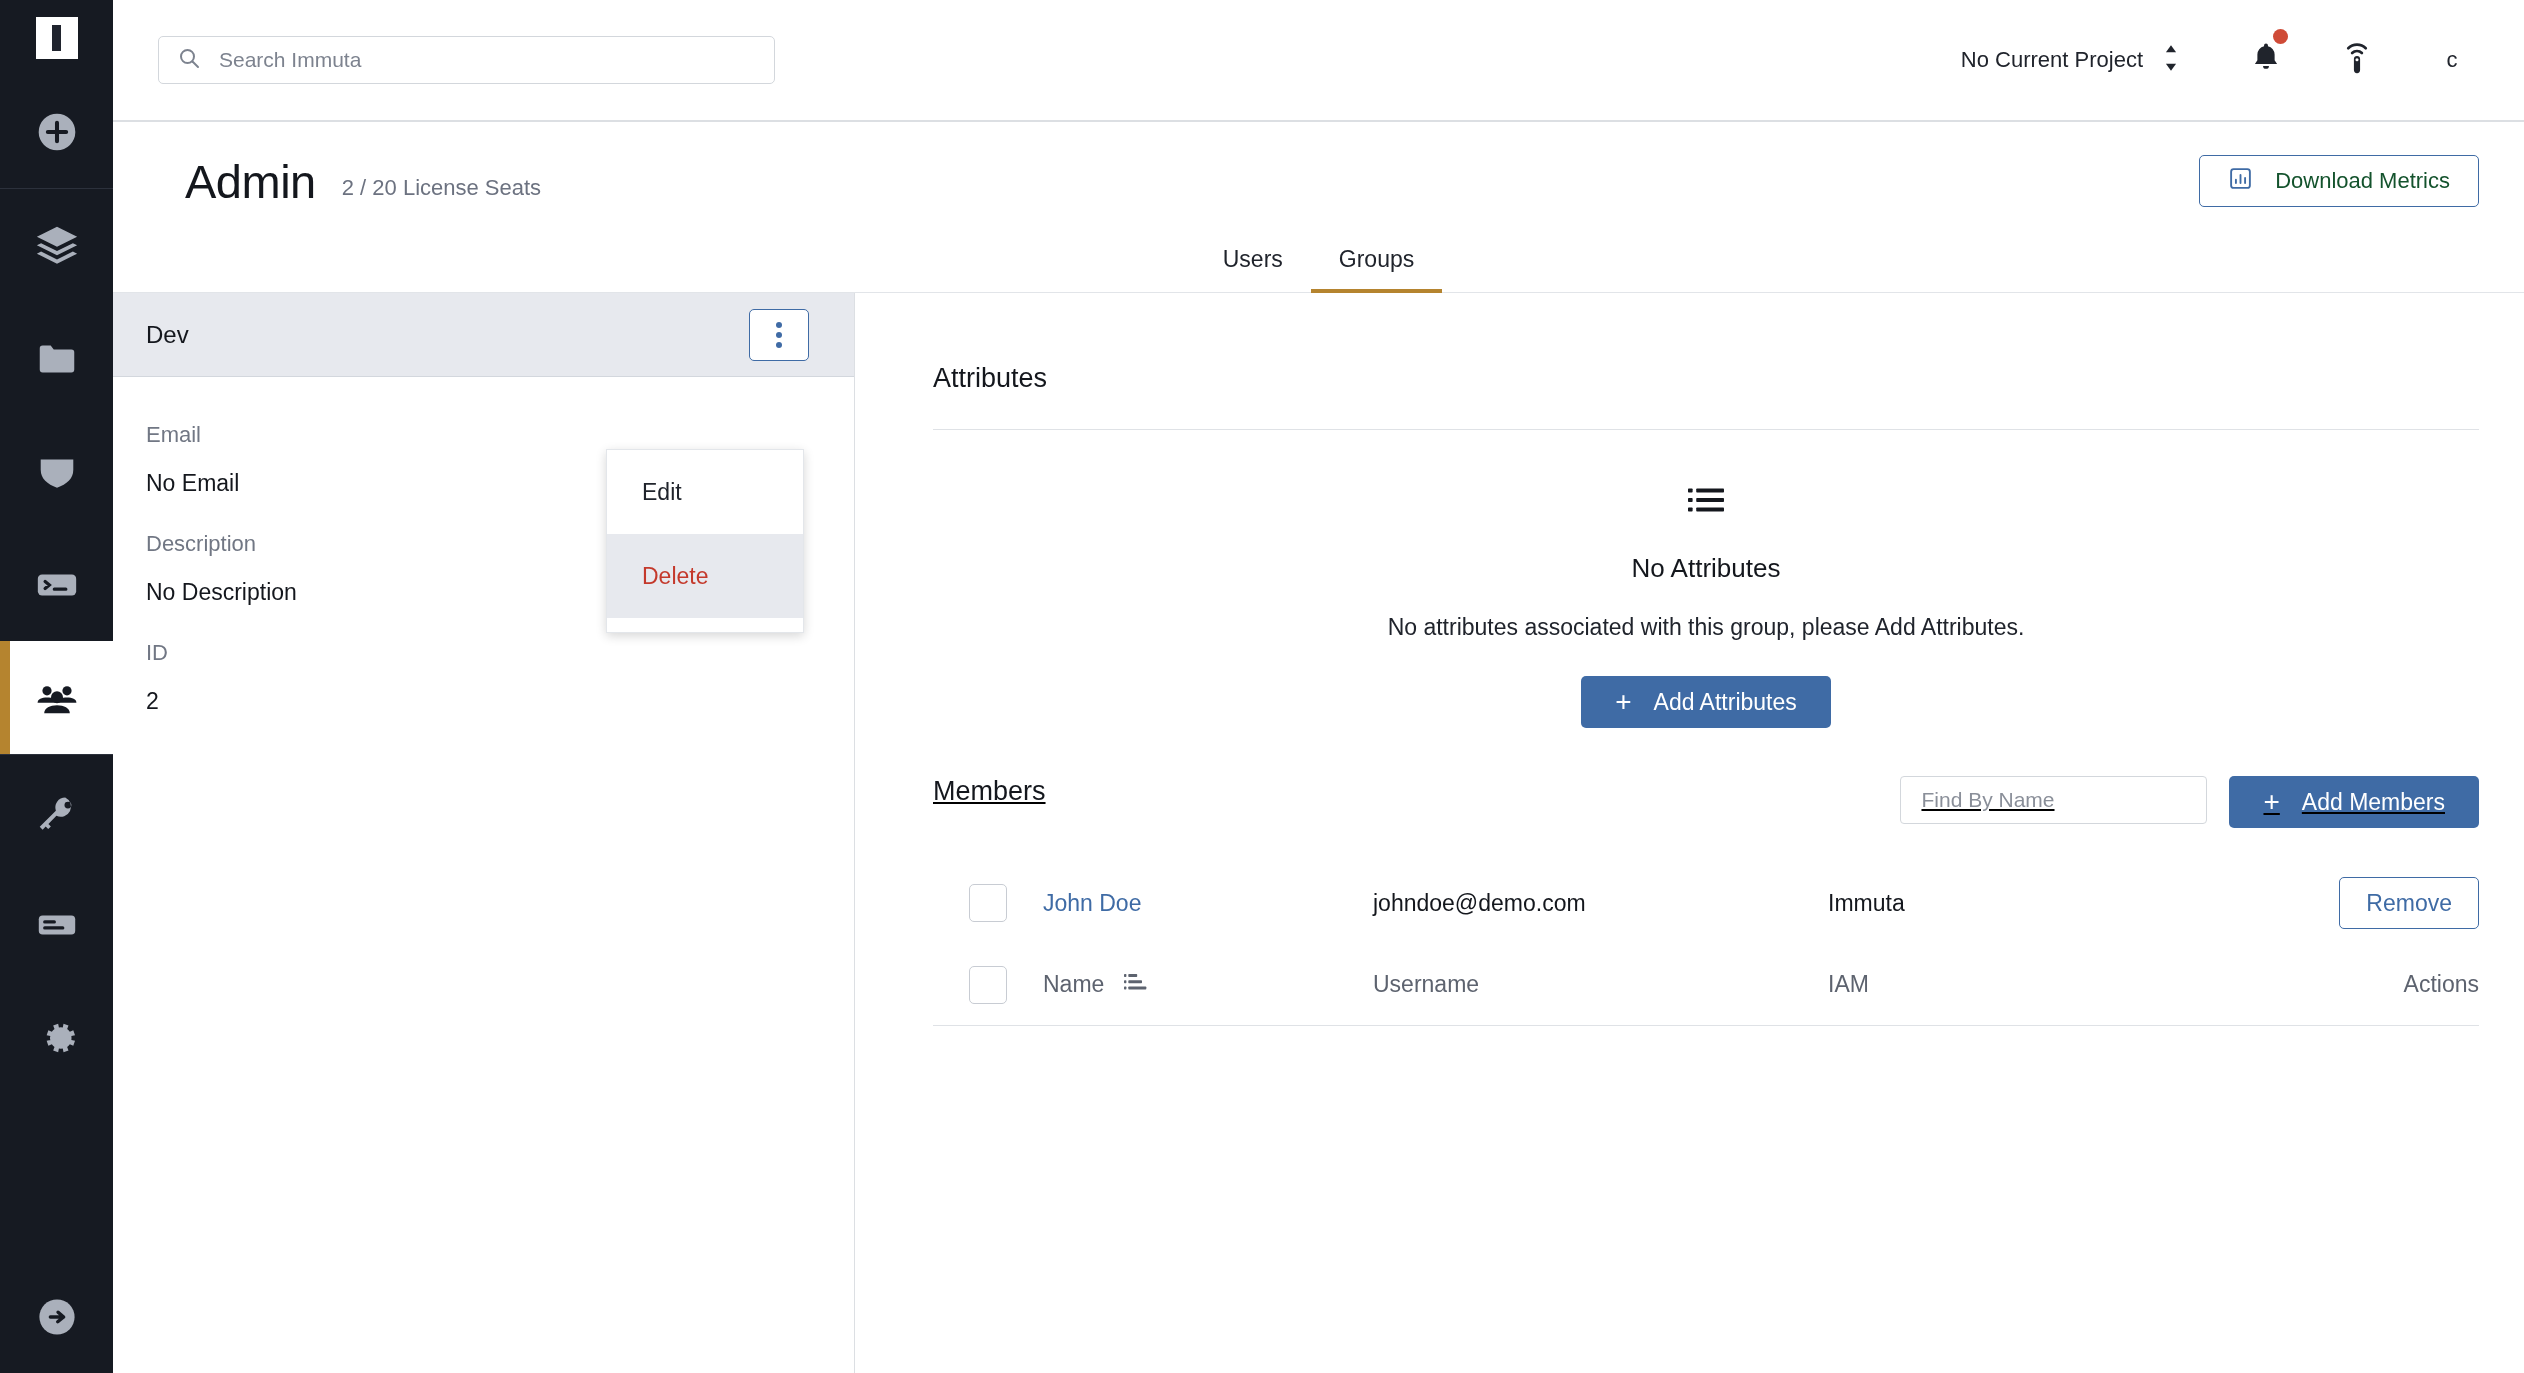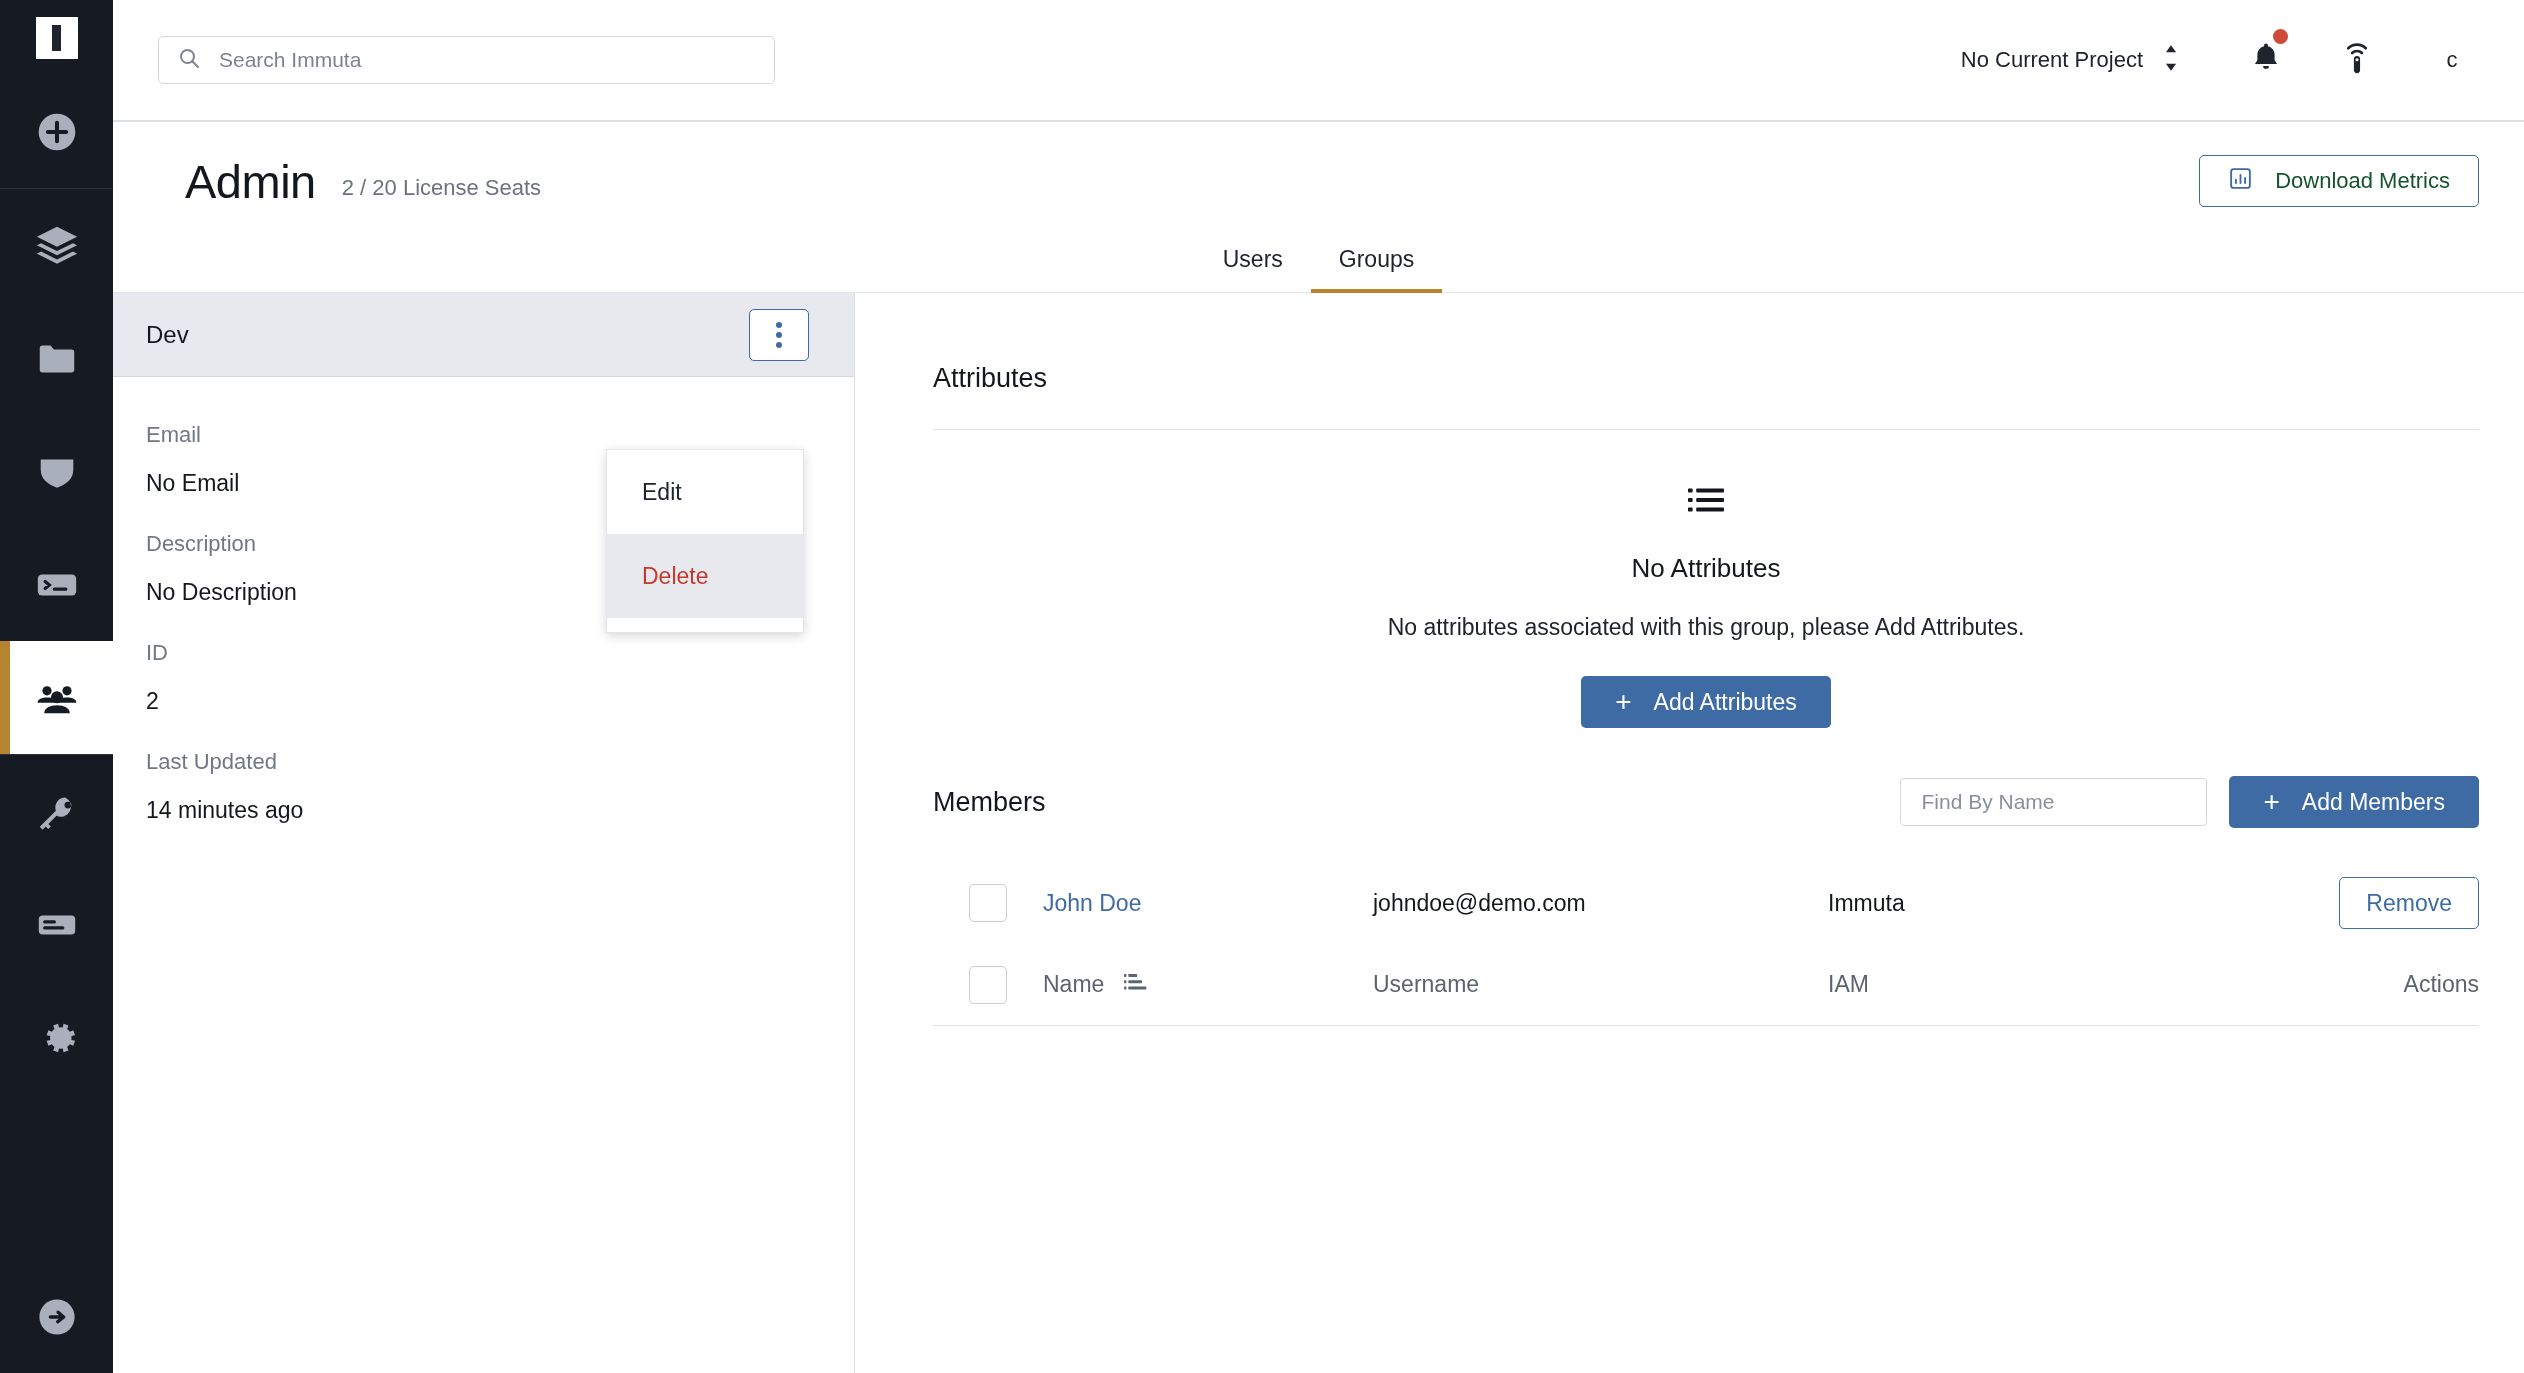--- a/index.html
+++ b/index.html
@@ -194,21 +194,21 @@
     background: #3f6ba5; color: #fff; border: 0; border-radius: 5px;
     height: 52px; padding: 0 34px;
     display: inline-flex; align-items: center; gap: 22px;
     font-size: 23px; cursor: pointer;
     font-family: "Liberation Sans", sans-serif;
   }
   .plus { font-size: 28px; line-height: 1; font-weight: 400; }
 
   .members-head {
     padding-top: 48px;
-    display: flex; align-items: center; gap: 22px;
+    display: flex; align-items: flex-start; gap: 22px; text-decoration: underline;
   }
   .members-title { font-size: 27px; color: #14171d; }
   .find-input {
     margin-left: auto;
     width: 307px; height: 48px;
     border: 1px solid #d3d7dc; border-radius: 4px;
     padding: 0 20px; font-size: 21px; color: #20242c;
     font-family: "Liberation Sans", sans-serif;
     outline: none; background: #fff;
   }
@@ -437,24 +437,20 @@
             <div class="field-label">Email</div>
             <div class="field-value">No Email</div>
           </div>
           <div class="field">
             <div class="field-label">Description</div>
             <div class="field-value">No Description</div>
           </div>
           <div class="field">
             <div class="field-label">ID</div>
             <div class="field-value">2</div>
-          </div>
-          <div class="field">
-            <div class="field-label">Last Updated</div>
-            <div class="field-value">14 minutes ago</div>
           </div>
         </div>
       </aside>
 
       <section class="rightpanel">
 
         <div class="sec-head">
           <span class="sec-title">Attributes</span>
         </div>
         <div class="sec-rule"></div>

